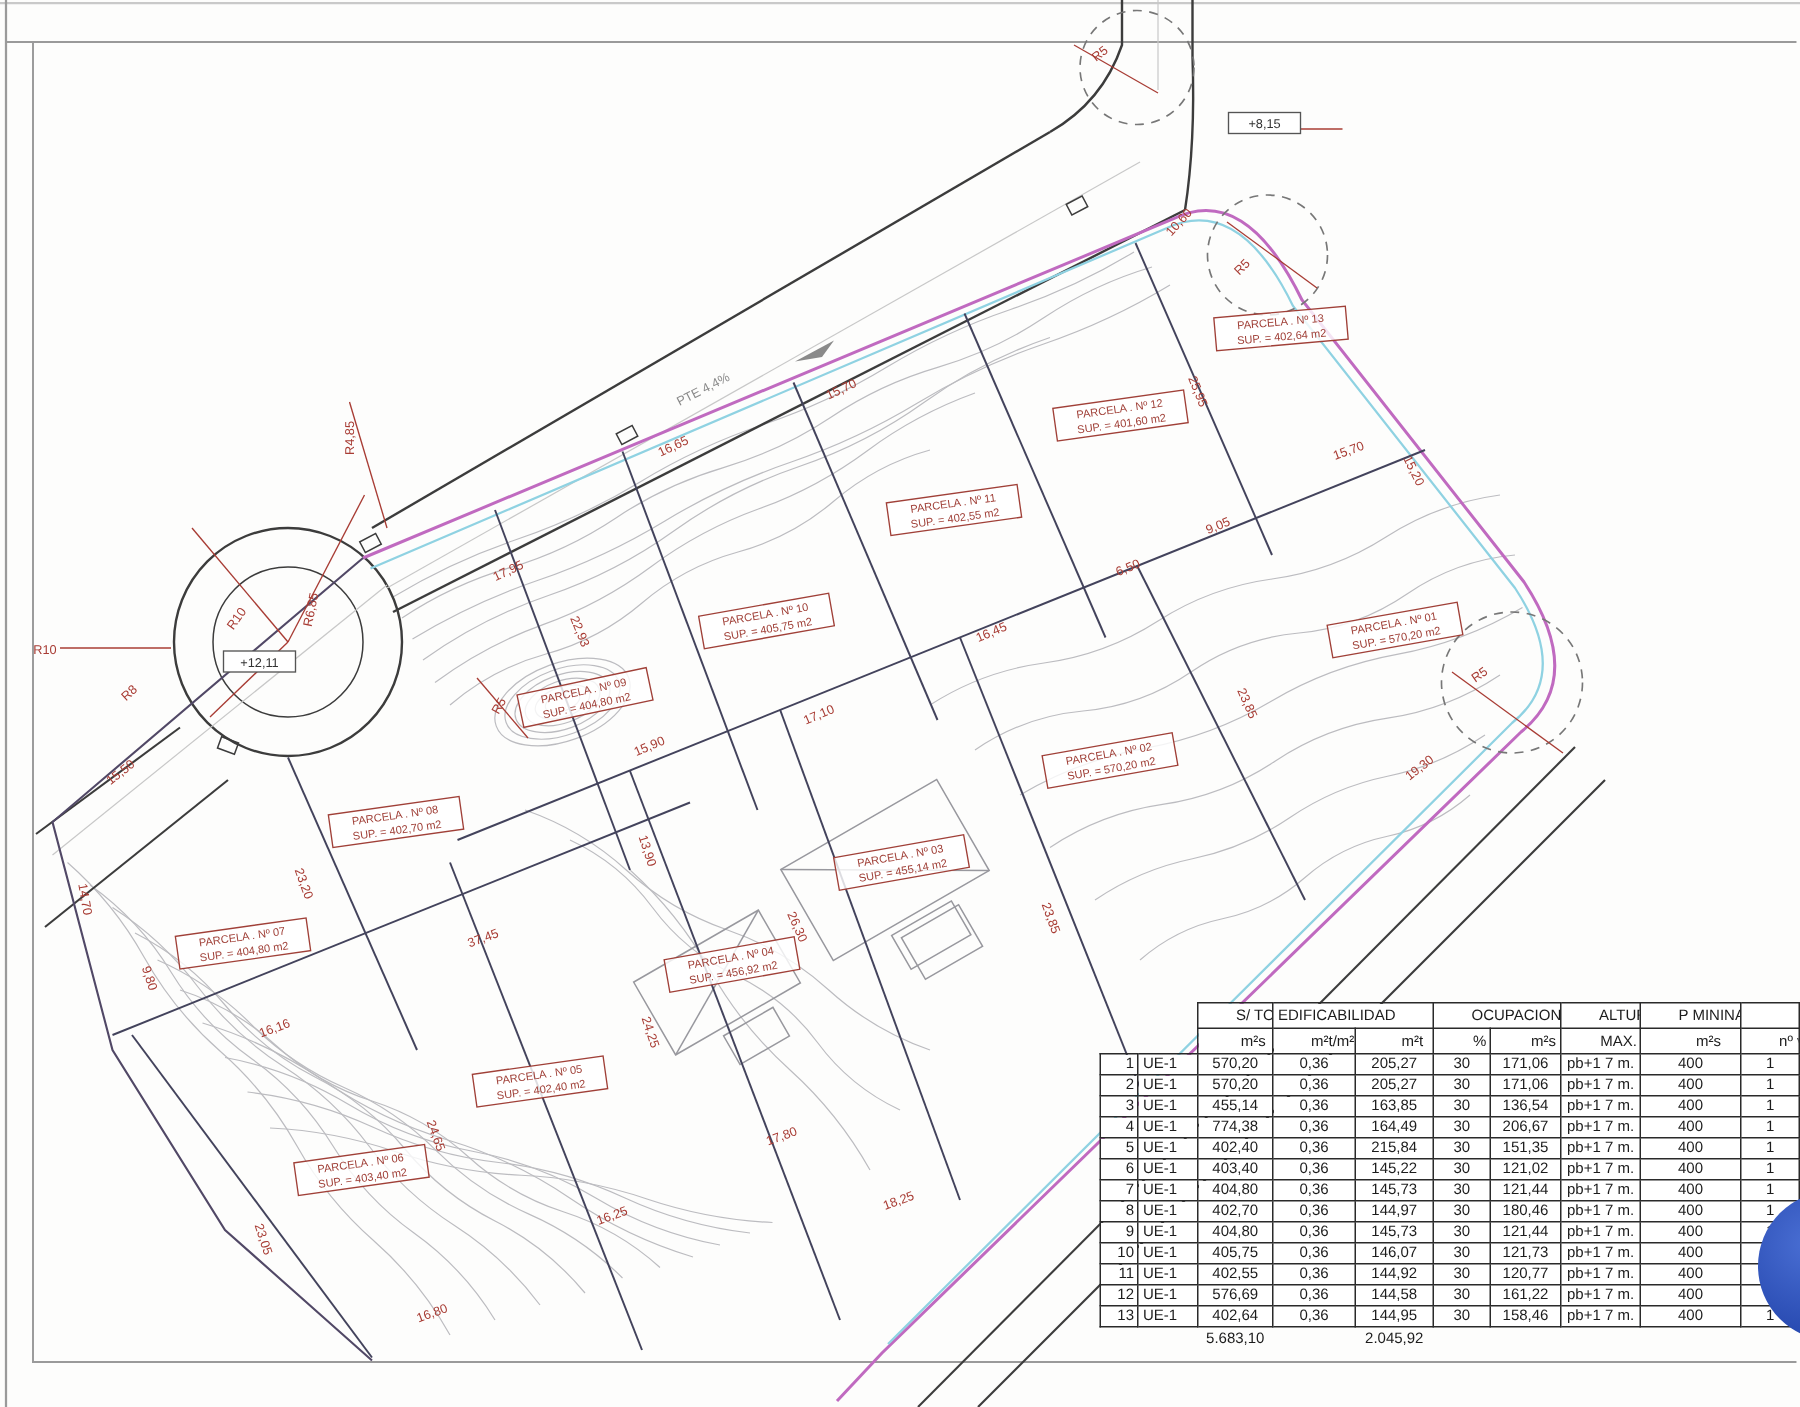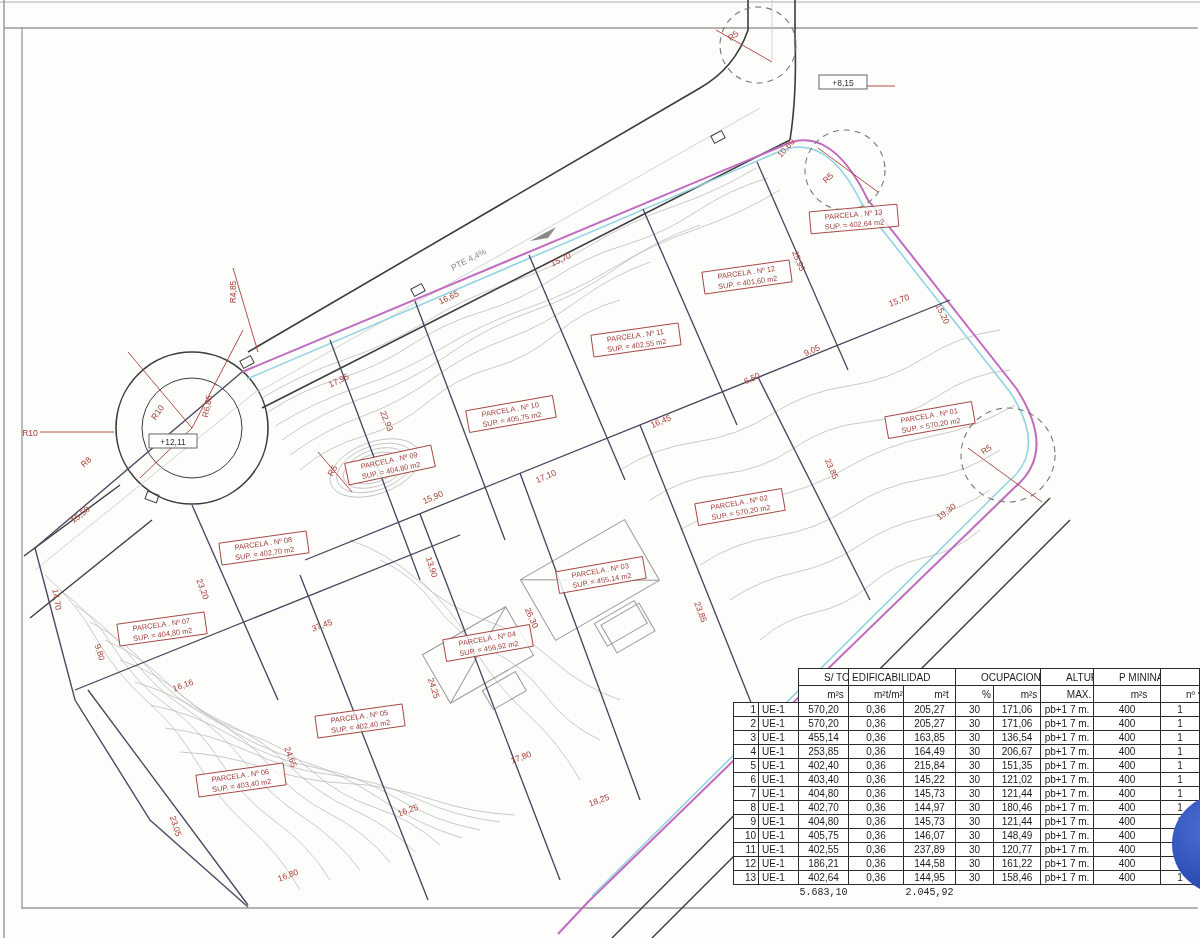--- a/index.html
+++ b/index.html
@@ -7,21 +7,21 @@
          font-family:"Liberation Sans", sans-serif;}
   svg text{font-family:"Liberation Sans", sans-serif;}
   .summary{position:absolute;left:733px;top:668px;width:466px;border-collapse:collapse;
            table-layout:fixed;font-size:10px;color:#1c1c1c;}
   .summary td{border:1px solid #2a2a2a;text-align:center;padding:0 1px;height:13px;
               background:#fff;white-space:nowrap;overflow:hidden;}
   .summary thead td{border-width:1.6px;height:16px;padding-left:25px;}
   .summary td.nb{border:none;background:transparent;}
   .summary td.left{text-align:left;padding-left:3px;}
   .summary td.num{text-align:right;padding-right:2px;}
-  .summary tfoot td{border:none;background:transparent;height:15px;font-family:Liberation Mono, monospace;}
+  .summary tfoot td{border:none;background:transparent;height:15px;}
   .watermark{position:absolute;left:1172px;top:794px;width:100px;height:100px;border-radius:50%;
              background:radial-gradient(circle at 35% 35%, #4a6fd4, #2547ae 72%);}
 </style>
 </head>
 <body>
 
 <div class="sheet">
 
   <svg id="plan-svg" width="1200" height="938" viewBox="0 0 1200 938">
 
@@ -331,21 +331,21 @@
           <td class="">163,85</td>
           <td class="">30</td>
           <td class="">136,54</td>
           <td class="">pb+1 7 m.</td>
           <td class="">400</td>
           <td class="">1</td>
         </tr>
         <tr>
           <td class="num">4</td>
           <td class="left">UE-1</td>
-          <td class="">253,85</td>
+          <td class="">774,38</td>
           <td class="">0,36</td>
           <td class="">164,49</td>
           <td class="">30</td>
           <td class="">206,67</td>
           <td class="">pb+1 7 m.</td>
           <td class="">400</td>
           <td class="">1</td>
         </tr>
         <tr>
           <td class="num">5</td>
@@ -407,41 +407,41 @@
           <td class="">400</td>
           <td class="">1</td>
         </tr>
         <tr>
           <td class="num">10</td>
           <td class="left">UE-1</td>
           <td class="">405,75</td>
           <td class="">0,36</td>
           <td class="">146,07</td>
           <td class="">30</td>
-          <td class="">148,49</td>
+          <td class="">121,73</td>
           <td class="">pb+1 7 m.</td>
           <td class="">400</td>
           <td class="">1</td>
         </tr>
         <tr>
           <td class="num">11</td>
           <td class="left">UE-1</td>
           <td class="">402,55</td>
           <td class="">0,36</td>
-          <td class="">237,89</td>
+          <td class="">144,92</td>
           <td class="">30</td>
           <td class="">120,77</td>
           <td class="">pb+1 7 m.</td>
           <td class="">400</td>
           <td class="">1</td>
         </tr>
         <tr>
           <td class="num">12</td>
           <td class="left">UE-1</td>
-          <td class="">186,21</td>
+          <td class="">576,69</td>
           <td class="">0,36</td>
           <td class="">144,58</td>
           <td class="">30</td>
           <td class="">161,22</td>
           <td class="">pb+1 7 m.</td>
           <td class="">400</td>
           <td class="">1</td>
         </tr>
         <tr>
           <td class="num">13</td>

